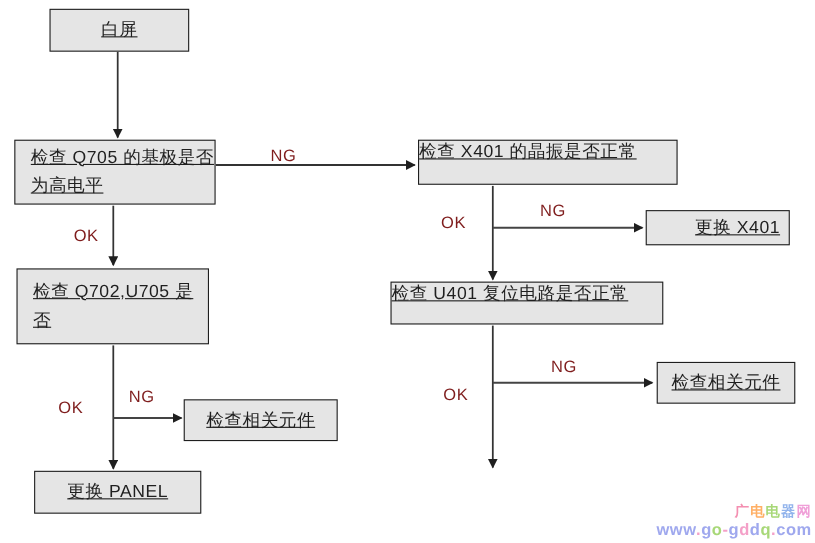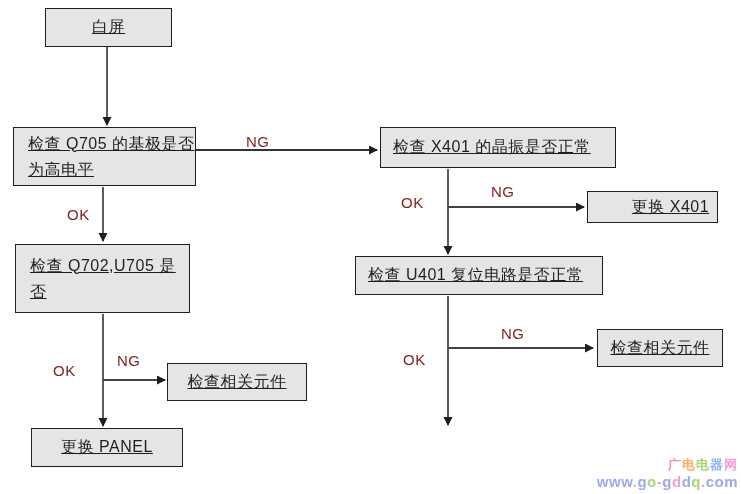--- a/index.html
+++ b/index.html
@@ -29,22 +29,20 @@
   }
   .node.lines {
     display: flex;
     flex-direction: column;
     justify-content: center;
     padding-left: 14px;
     line-height: 26px;
   }
   .node.leftpad {
     display: flex;
-    align-items: center;
-    padding-left: 12px;
   }
   .edge-label {
     position: absolute;
     font-size: 15px;
     color: #7f1d1d;
     letter-spacing: 0.5px;
   }
   svg.wires {
     position: absolute;
     left: 0; top: 0;

